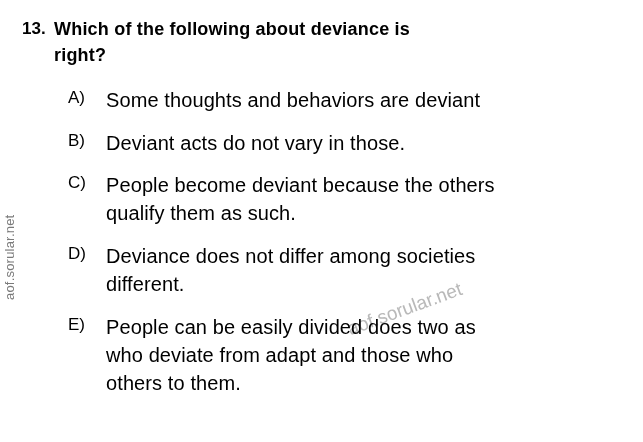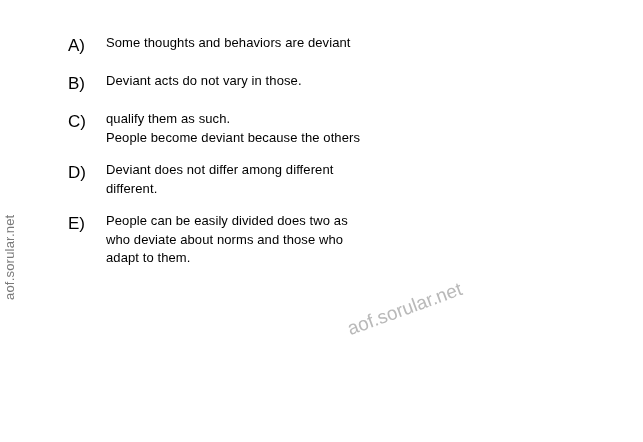--- a/index.html
+++ b/index.html
@@ -84,70 +84,77 @@
     margin-bottom: 14px;
   }
   .choice-letter {
     width: 38px;
     flex: 0 0 38px;
     font-size: 17px;
     line-height: 1.42;
   }
   .choice-text {
     flex: 1;
-    font-size: 13px;
+    font-size: 20px;
     line-height: 1.42;
     text-align: justify;
     letter-spacing: 0.1px;
   }
   .choice-text > span {
     display: block;
   }
 </style>
 </head>
 <body>
 
 <div class="side-watermark">aof.sorular.net</div>
 <div class="diagonal-watermark">aof.sorular.net</div>
 
 <div class="question-block">
+  <div class="question-head">
+    <div class="q-number">13.</div>
+    <div class="q-text">
+      <span>Which of the following about deviance is</span>
+      <span>right?</span>
+    </div>
+  </div>
 
   <div class="choices">
     <div class="choice">
       <div class="choice-letter">A)</div>
       <div class="choice-text">
         <span>Some thoughts and behaviors are deviant</span>
       </div>
     </div>
 
     <div class="choice">
       <div class="choice-letter">B)</div>
       <div class="choice-text">
         <span>Deviant acts do not vary in those.</span>
       </div>
     </div>
 
     <div class="choice">
       <div class="choice-letter">C)</div>
       <div class="choice-text">
+        <span>People become deviant because the others</span>
         <span>qualify them as such.</span>
-        <span>People become deviant because the others</span>
       </div>
     </div>
 
     <div class="choice">
       <div class="choice-letter">D)</div>
       <div class="choice-text">
-        <span>Deviant does not differ among different</span>
+        <span>Deviance does not differ among societies</span>
         <span>different.</span>
       </div>
     </div>
 
     <div class="choice">
       <div class="choice-letter">E)</div>
       <div class="choice-text">
         <span>People can be easily divided does two as</span>
-        <span>who deviate about norms and those who</span>
-        <span>adapt to them.</span>
+        <span>who deviate from adapt and those who</span>
+        <span>others to them.</span>
       </div>
     </div>
   </div>
 </div>
 
 </body></html>

